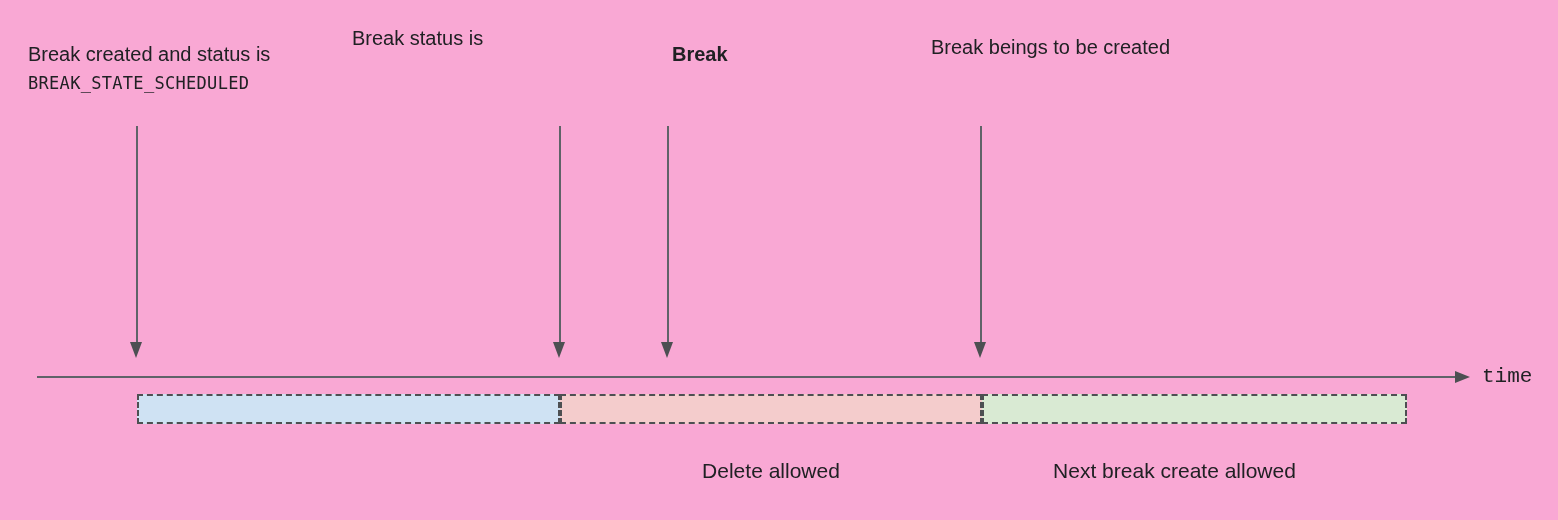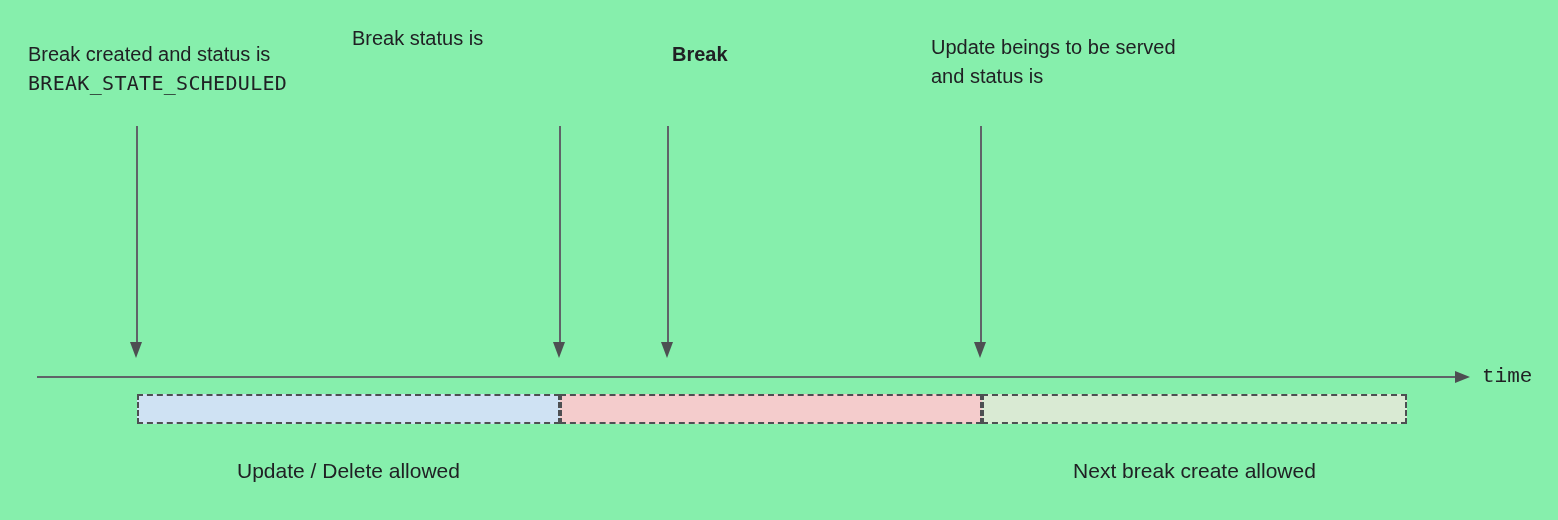--- a/index.html
+++ b/index.html
@@ -1,37 +1,37 @@
 <!DOCTYPE html>
 <html><head>
 <meta charset="utf-8">
 <style>
   * { margin: 0; padding: 0; box-sizing: border-box; }
   html, body { background: #ffffff; }
   .canvas {
     position: relative;
     width: 1558px;
     height: 520px;
-    background: #86efac;
+    background: #f9a8d4;
     font-family: "Liberation Sans", sans-serif;
     color: #202124;
     overflow: hidden;
   }
 
   
   .annotation {
     position: absolute;
     font-size: 20px;
     line-height: 29px;
     color: #202124;
     white-space: nowrap;
   }
   .annotation .code {
     font-family: "DejaVu Sans Mono", monospace;
-    font-size: 20px;
+    font-size: 17px;
     letter-spacing: 0.3px;
   }
 
   
   .v-arrow {
     position: absolute;
     top: 126px;
     width: 13px;
     height: 232px;
   }
@@ -113,22 +113,21 @@
 
   <div class="annotation" style="left:352px; top:24px;text-align:right;">
     <div>Break status is</div>
   </div>
 
   <div class="annotation" style="left:672px; top:40px;font-weight:bold;">
     <div>Break</div>
   </div>
 
   <div class="annotation" style="left:931px; top:33px;">
-    <div>Update beings to be served</div>
-    <div>and status is</div>
+    <div>Break beings to be created</div>
   </div>
 
   <div class="v-arrow" style="left:130px;">
     <div class="shaft"></div>
     <div class="head"></div>
   </div>
   <div class="v-arrow" style="left:553px;">
     <div class="shaft"></div>
     <div class="head"></div>
   </div>
@@ -142,16 +141,16 @@
   </div>
 
   <div class="time-axis-line"></div>
   <div class="time-axis-head"></div>
   <div class="time-axis-label">time</div>
 
   <div class="segment" style="left: 137px; width: 423px; background-color: rgb(207, 226, 243);"></div>
   <div class="segment" style="left: 560px; width: 422px; background-color: rgb(244, 204, 204);"></div>
   <div class="segment" style="left: 982px; width: 425px; background-color: rgb(217, 234, 211);"></div>
 
-  <div class="segment-caption" style="left:137px; width:423px;">Update / Delete allowed</div>
-  <div class="segment-caption" style="left:982px; width:425px;">Next break create allowed</div>
+  <div class="segment-caption" style="left:560px; width:422px;">Delete allowed</div>
+  <div class="segment-caption" style="left:962px; width:425px;">Next break create allowed</div>
 
 </div>
 
 </body></html>

